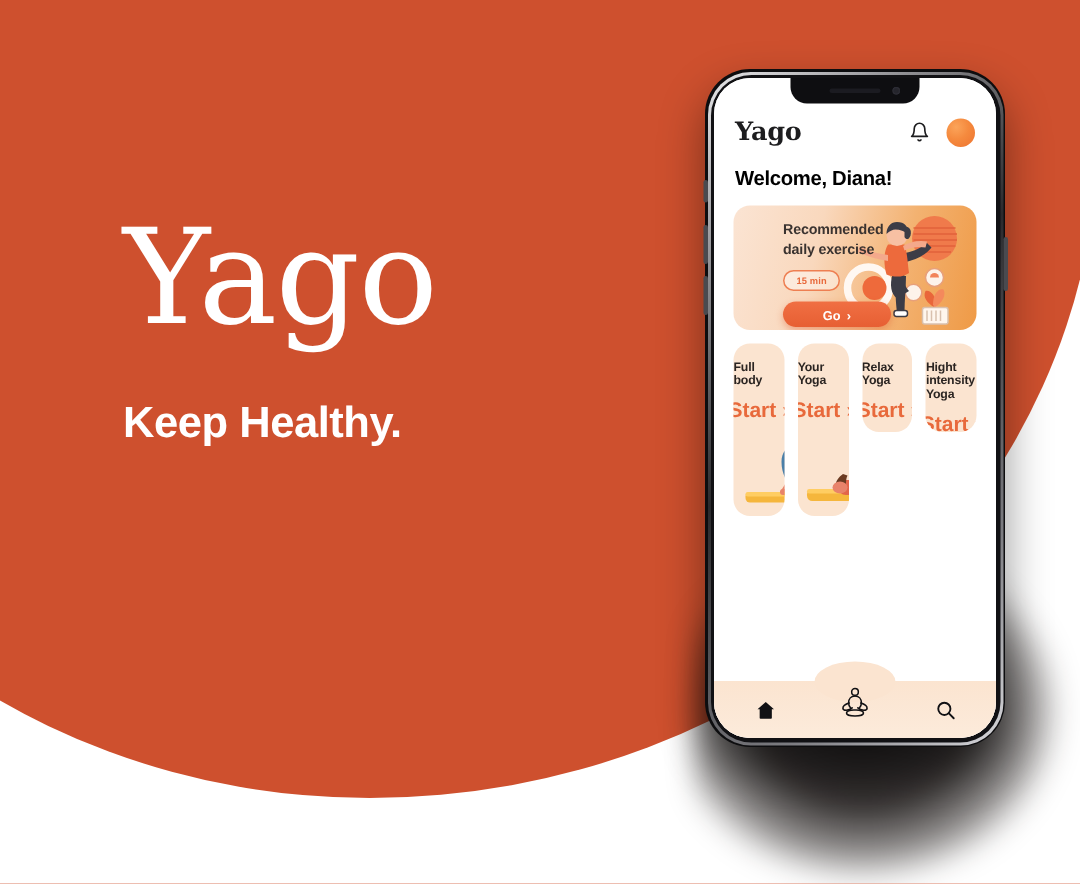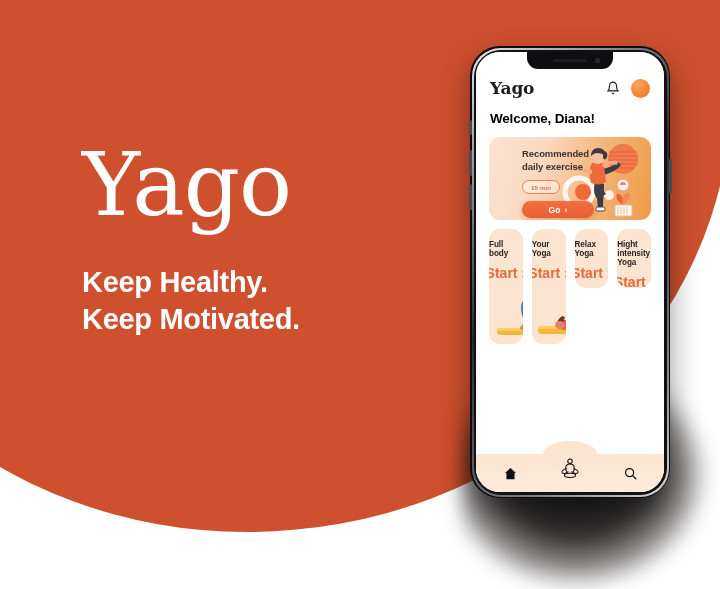--- a/index.html
+++ b/index.html
@@ -166,21 +166,20 @@
 
 <div id="stage">
 
   <div class="blob-top"></div>
   <div class="blob"></div>
 
   <div class="brand">
     <div class="brand-title">Yago</div>
     <div class="brand-tag">
       <div>Keep Healthy.</div>
-      <div>Keep Motivated.</div>
     </div>
   </div>
 
   <div class="phone-shadow"></div>
 
   <div class="phone">
     <div class="btn-side btn-sil"></div>
     <div class="btn-side btn-vu"></div>
     <div class="btn-side btn-vd"></div>
     <div class="btn-side btn-pw"></div>

